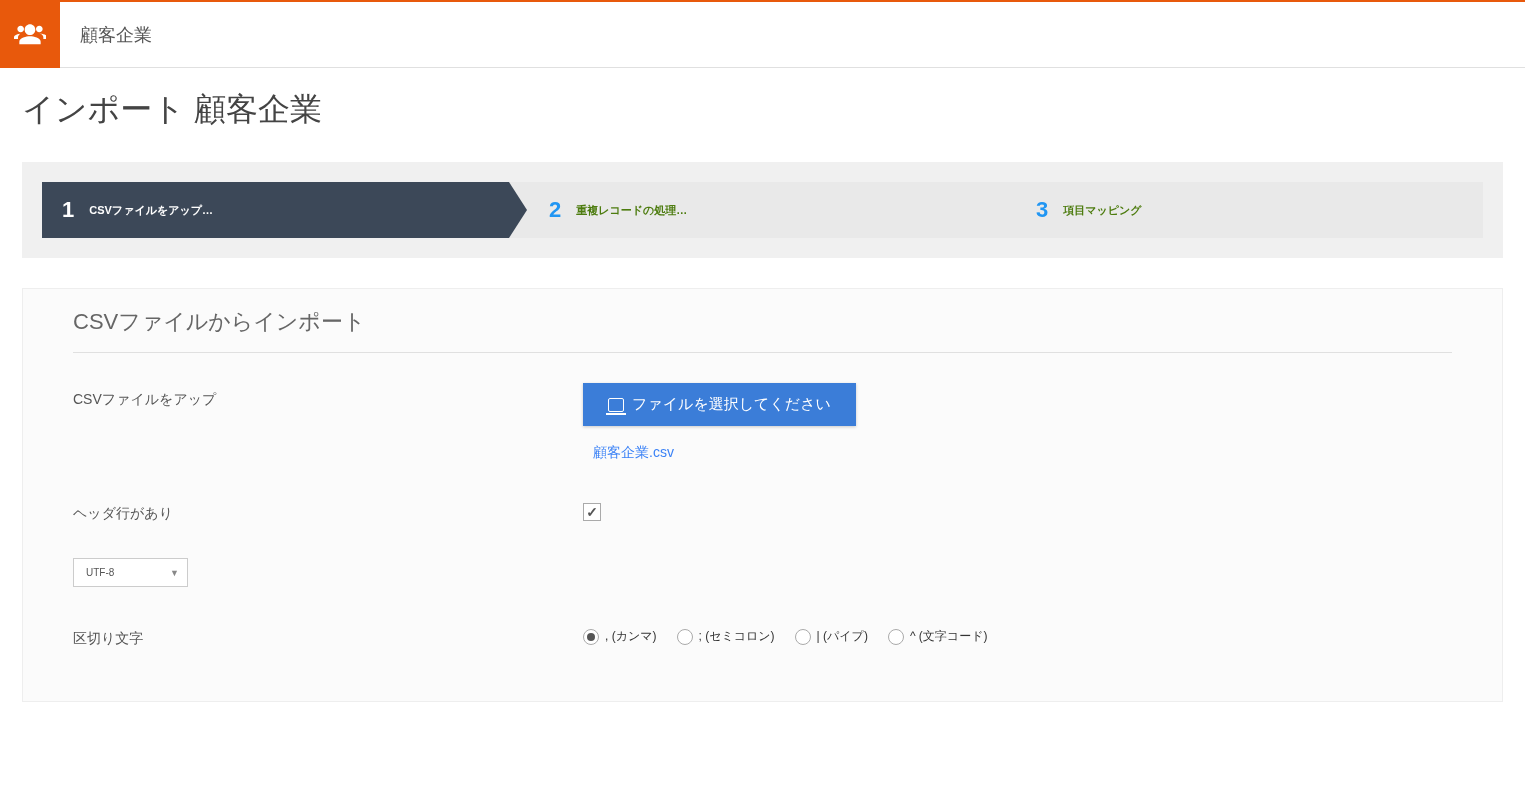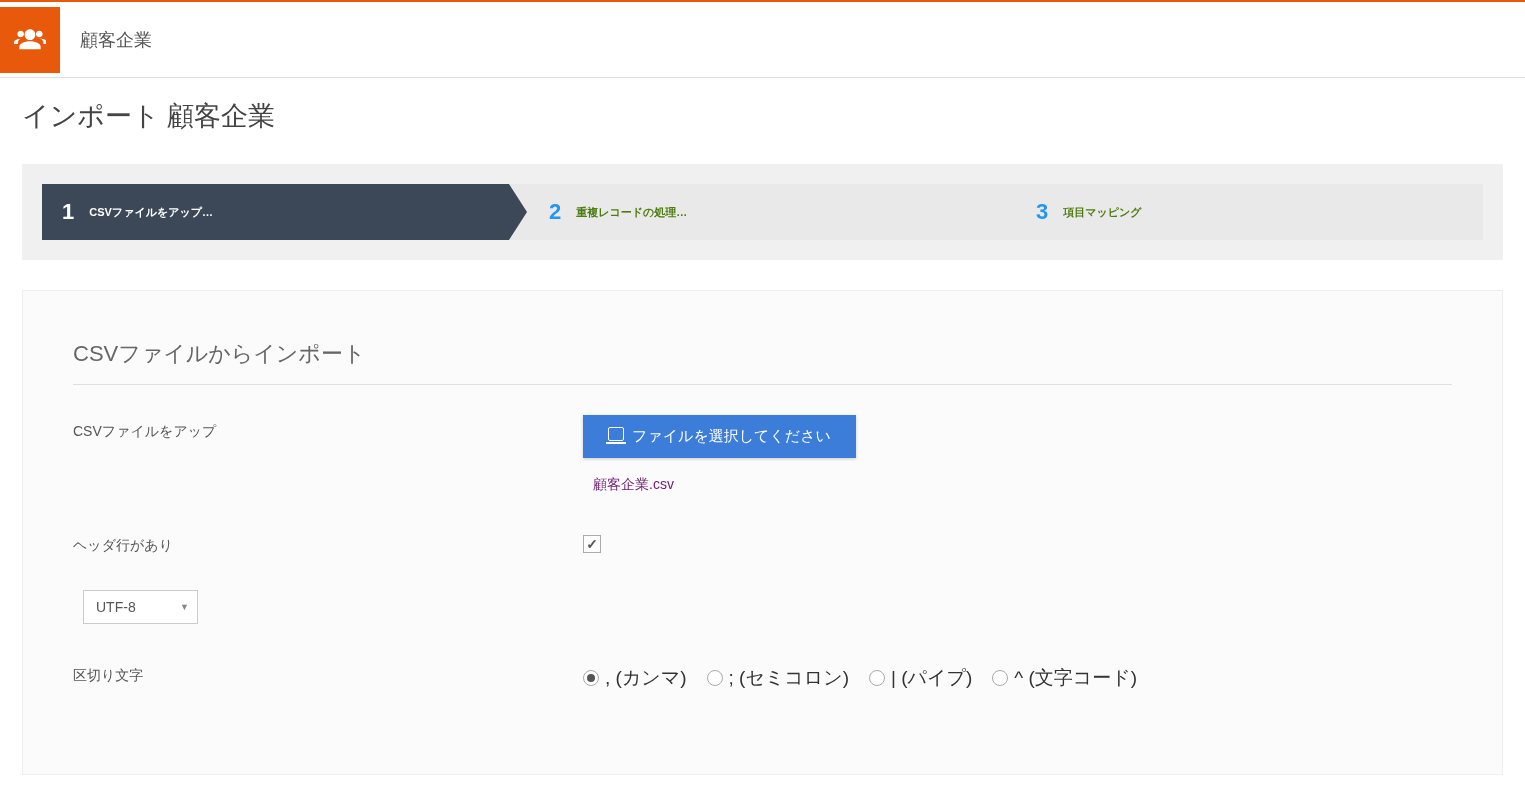--- a/index.html
+++ b/index.html
@@ -14,21 +14,21 @@
       font-size: 14px;
     }
     .top-border {
       height: 2px;
       background: #e8590c;
     }
     .header-bar {
       display: flex;
       align-items: center;
       border-bottom: 1px solid #e0e0e0;
-      height: 76px;
+      height: 66px;
     }
     .header-icon-box {
       width: 60px;
       height: 66px;
       background: #e8590c;
       display: flex;
       align-items: center;
       justify-content: center;
     }
     .header-icon-box svg {
@@ -38,21 +38,21 @@
     }
     .header-title {
       margin-left: 20px;
       font-size: 18px;
       color: #555;
     }
     .page-content {
       padding: 20px 22px 40px 22px;
     }
     .page-title {
-      font-size: 27px;
+      font-size: 32px;
       color: #444;
       margin-bottom: 30px;
       font-weight: normal;
     }
     .steps-panel {
       background: #f0f0f0;
       padding: 20px;
       margin-bottom: 30px;
     }
     .steps {
@@ -107,21 +107,21 @@
     .step-label {
       font-size: 11px;
       font-weight: bold;
     }
     .step:not(.active) .step-label {
       color: #4d7c0f;
     }
     .form-panel {
       background: #fbfbfb;
       border: 1px solid #eee;
-      padding: 48px 50px;
+      padding: 18px 50px;
     }
     .form-section-title {
       font-size: 22px;
       color: #666;
       padding-bottom: 15px;
       border-bottom: 1px solid #e0e0e0;
       margin-bottom: 30px;
       font-weight: normal;
     }
     .form-row {
@@ -139,21 +139,21 @@
       flex: 1;
     }
     .btn-file {
       background: #3b7dd8;
       color: #fff;
       border: none;
       padding: 12px 25px;
       font-size: 15px;
       cursor: pointer;
       display: inline-flex;
-      align-items: flex-start;
+      align-items: center;
       gap: 8px;
       box-shadow: 0 1px 3px rgba(0,0,0,0.2);
     }
     .btn-file .laptop-icon {
       width: 16px;
       height: 14px;
       border: 1.5px solid #fff;
       border-radius: 2px;
       position: relative;
       display: inline-block;
@@ -163,21 +163,21 @@
       position: absolute;
       bottom: -4px;
       left: -3px;
       right: -3px;
       height: 2px;
       background: #fff;
     }
     .file-name {
       margin-top: 18px;
       margin-left: 10px;
-      color: #701a75;
+      color: #3b82f6;
       font-size: 14px;
     }
     .checkbox {
       width: 18px;
       height: 18px;
       border: 1px solid #aaa;
       background: #fff;
       display: inline-flex;
       align-items: center;
       justify-content: center;
@@ -186,28 +186,27 @@
     }
     .checkbox.checked::after {
       content: '✓';
       color: #555;
       font-size: 14px;
       font-weight: bold;
     }
     .select {
       border: 1px solid #ccc;
       padding: 8px 30px 8px 12px;
-      font-size: 14px;
+      font-size: 10px;
       color: #555;
       background: #fff;
       min-width: 115px;
       position: relative;
       display: inline-block;
       cursor: pointer;
-      margin-left: 10px;
     }
     .select::after {
       content: '▼';
       position: absolute;
       right: 8px;
       top: 50%;
       transform: translateY(-50%);
       font-size: 9px;
       color: #888;
     }
@@ -234,21 +233,21 @@
       background: #fff;
     }
     .radio.selected::after {
       content: '';
       width: 8px;
       height: 8px;
       border-radius: 50%;
       background: #555;
     }
     .radio-label {
-      font-size: 19px;
+      font-size: 12px;
       color: #333;
     }
   </style>
 </head>
 <body>
 
 <div class="top-border"></div>
 
 <div class="header-bar">
   <div class="header-icon-box">

